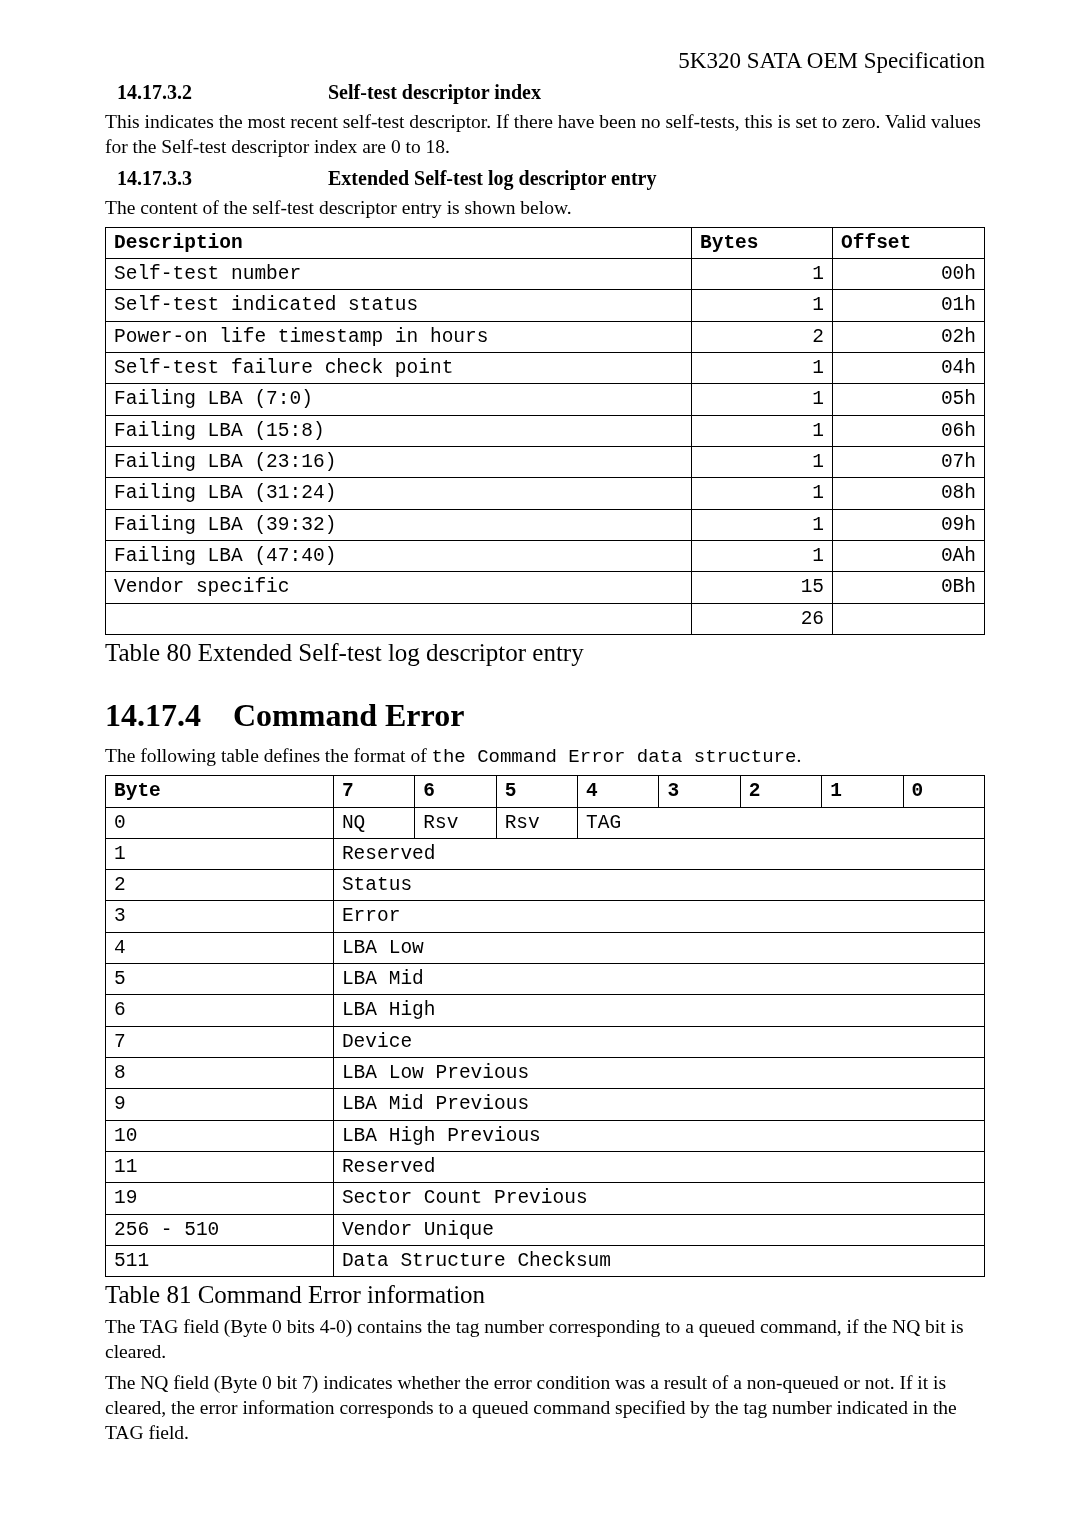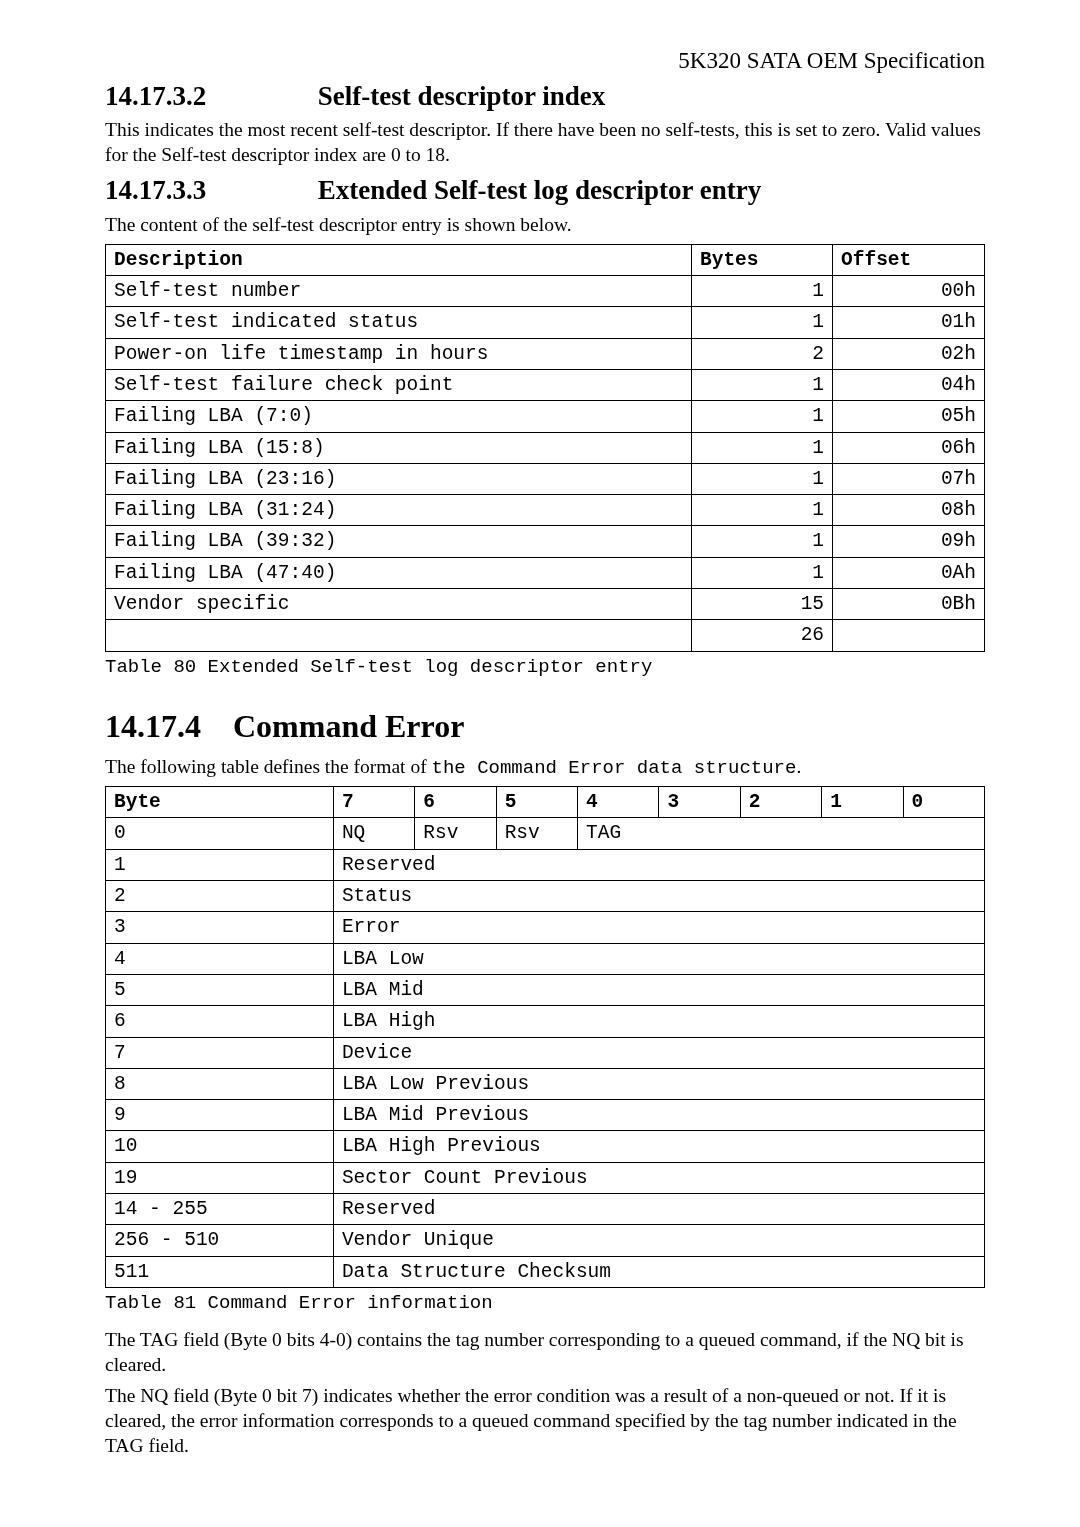--- a/index.html
+++ b/index.html
@@ -13,22 +13,22 @@
     .page {
       padding: 48px 95px 40px 105px;
     }
     .header-right {
       text-align: right;
       font-size: 23px;
       margin-bottom: 6px;
     }
     .h3 {
       font-weight: bold;
-      font-size: 27px;
-      margin: 4px 0 4px 0;
+      font-size: 20px;
+      margin: 4px 0 4px 12px;
       line-height: 1.2;
     }
     .h3 .sec-num {
       display: inline-block;
       width: 206px;
     }
     .body-text {
       font-size: 19.5px;
       line-height: 1.28;
       margin: 6px 0;
@@ -59,22 +59,22 @@
       line-height: 1.35;
     }
     table.outer th {
       font-weight: bold;
       text-align: left;
     }
     .num-col {
       text-align: right;
     }
     .table-caption {
-      font-family: Liberation Mono, monospace;
-      font-size: 19px;
+      font-family: Liberation Serif, serif;
+      font-size: 25px;
       margin-top: 4px;
     }
     .center {
       text-align: left;
     }
     .t2 th, .t2 td {
       padding: 2px 4px;
     }
     .t2 .byte-col {
       text-align: left;
@@ -257,35 +257,35 @@
         </tr>
         <tr>
           <td class="byte-col">9</td>
           <td class="center" colspan="8">LBA Mid Previous</td>
         </tr>
         <tr>
           <td class="byte-col">10</td>
           <td class="center" colspan="8">LBA High Previous</td>
         </tr>
         <tr>
+          <td class="byte-col">11</td>
+          <td class="center" colspan="8">Reserved</td>
+        </tr>
+        <tr>
           <td class="byte-col">19</td>
           <td class="center" colspan="8">Sector Count Previous</td>
-        </tr>
-        <tr>
-          <td class="byte-col">14 - 255</td>
-          <td class="center" colspan="8">Reserved</td>
         </tr>
         <tr>
           <td class="byte-col">256 - 510</td>
           <td class="center" colspan="8">Vendor Unique</td>
         </tr>
         <tr>
           <td class="byte-col">511</td>
           <td class="center" colspan="8">Data Structure Checksum</td>
         </tr>
       </tbody>
   </table>
   <div class="table-caption">Table 81 Command Error information</div>
 
-  <div class="body-text" style="margin-top:14px">The TAG field (Byte 0 bits 4-0) contains the tag number corresponding to a queued command, if the NQ bit is cleared.</div>
+  <div class="body-text" style="margin-top:6px">The TAG field (Byte 0 bits 4-0) contains the tag number corresponding to a queued command, if the NQ bit is cleared.</div>
   <div class="body-text">The NQ field (Byte 0 bit 7) indicates whether the error condition was a result of a non-queued or not. If it is cleared, the error information corresponds to a queued command specified by the tag number indicated in the TAG field.</div>
 
 </div>
 
 </body></html>

